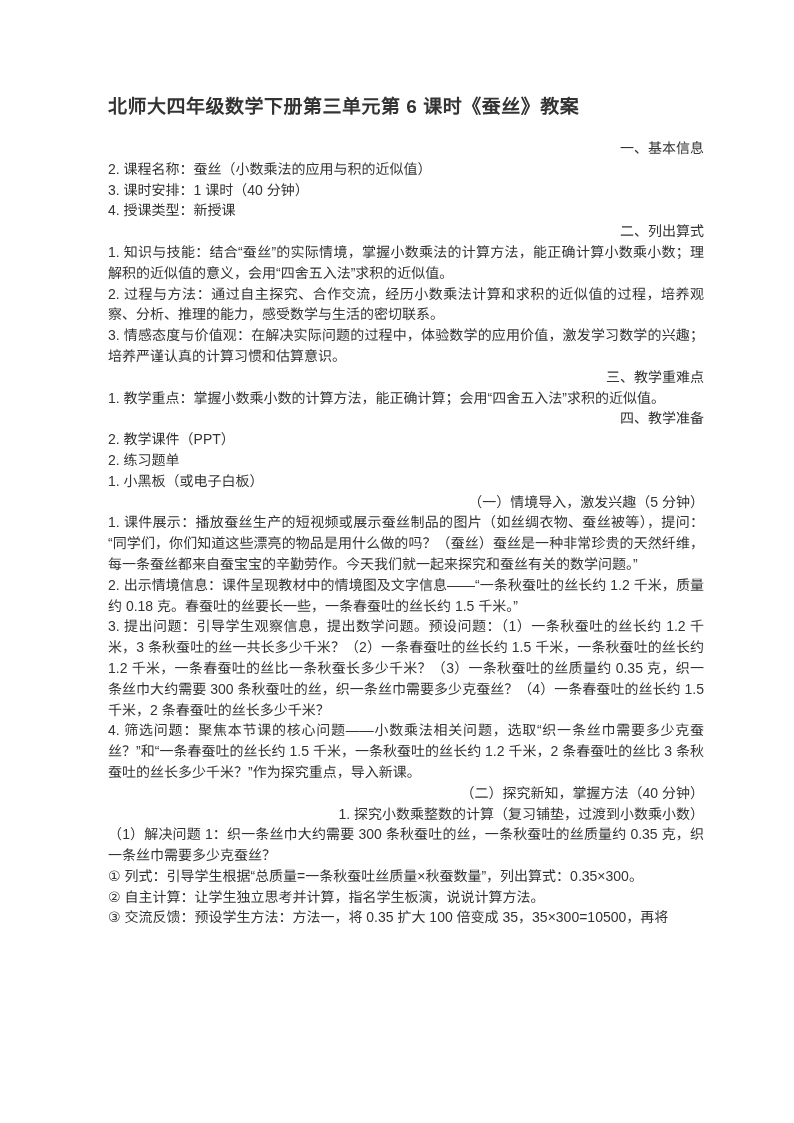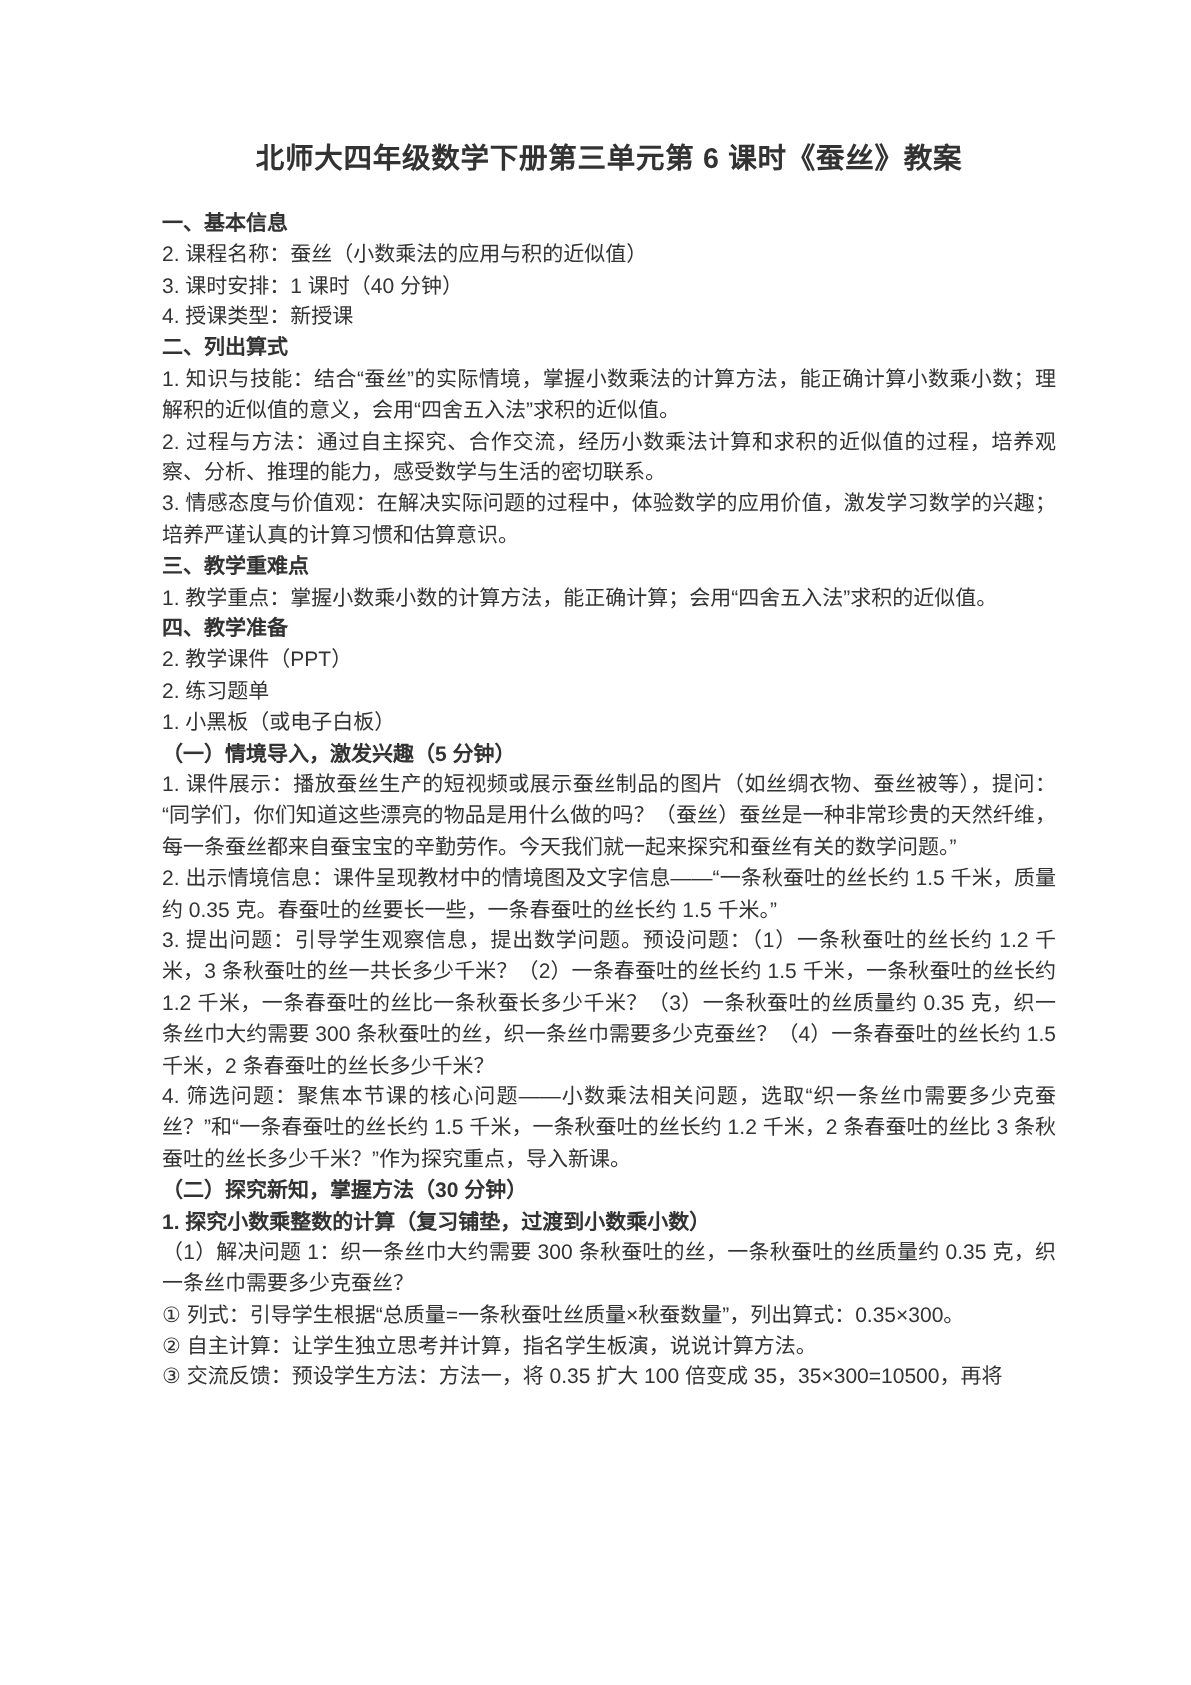--- a/index.html
+++ b/index.html
@@ -21,34 +21,34 @@
     padding: 92px 90px 40px 108px;
     overflow: hidden;
     font-family: "Liberation Sans", "DejaVu Sans", sans-serif;
     color: var(--text-color);
   }
   .doc-title {
     margin: 0 0 16px 0;
     font-size: 19px;
     font-weight: 700;
     line-height: 30px;
-    text-align: center;
+    text-align: left;
     letter-spacing: 0.5px;
   }
   .doc-body p.para {
     margin: 0;
     font-size: 14px;
     line-height: 20.8px;
     text-align: justify;
     text-justify: inter-character;
     word-break: break-all;
   }
   .doc-body p.para.heading {
-    font-weight: 700;
-    text-align: left;
+    font-weight: 400;
+    text-align: right;
   }
 </style>
 </head>
 <body>
 
 <div class="page">
   <h1 class="doc-title">北师大四年级数学下册第三单元第 6 课时《蚕丝》教案</h1>
   <div class="doc-body">
       <p class="para heading">一、基本信息</p>
       <p class="para">2. 课程名称：蚕丝（小数乘法的应用与积的近似值）</p>
@@ -59,23 +59,23 @@
       <p class="para">2. 过程与方法：通过自主探究、合作交流，经历小数乘法计算和求积的近似值的过程，培养观察、分析、推理的能力，感受数学与生活的密切联系。</p>
       <p class="para">3. 情感态度与价值观：在解决实际问题的过程中，体验数学的应用价值，激发学习数学的兴趣；培养严谨认真的计算习惯和估算意识。</p>
       <p class="para heading">三、教学重难点</p>
       <p class="para">1. 教学重点：掌握小数乘小数的计算方法，能正确计算；会用“四舍五入法”求积的近似值。</p>
       <p class="para heading">四、教学准备</p>
       <p class="para">2. 教学课件（PPT）</p>
       <p class="para">2. 练习题单</p>
       <p class="para">1. 小黑板（或电子白板）</p>
       <p class="para heading">（一）情境导入，激发兴趣（5 分钟）</p>
       <p class="para">1. 课件展示：播放蚕丝生产的短视频或展示蚕丝制品的图片（如丝绸衣物、蚕丝被等），提问：“同学们，你们知道这些漂亮的物品是用什么做的吗？（蚕丝）蚕丝是一种非常珍贵的天然纤维，每一条蚕丝都来自蚕宝宝的辛勤劳作。今天我们就一起来探究和蚕丝有关的数学问题。”</p>
-      <p class="para">2. 出示情境信息：课件呈现教材中的情境图及文字信息——“一条秋蚕吐的丝长约 1.5 千米，质量约 0.35 克。春蚕吐的丝要长一些，一条春蚕吐的丝长约 1.5 千米。”</p>
+      <p class="para">2. 出示情境信息：课件呈现教材中的情境图及文字信息——“一条秋蚕吐的丝长约 1.2 千米，质量约 0.18 克。春蚕吐的丝要长一些，一条春蚕吐的丝长约 1.5 千米。”</p>
       <p class="para">3. 提出问题：引导学生观察信息，提出数学问题。预设问题：（1）一条秋蚕吐的丝长约 1.2 千米，3 条秋蚕吐的丝一共长多少千米？（2）一条春蚕吐的丝长约 1.5 千米，一条秋蚕吐的丝长约 1.2 千米，一条春蚕吐的丝比一条秋蚕长多少千米？（3）一条秋蚕吐的丝质量约 0.35 克，织一条丝巾大约需要 300 条秋蚕吐的丝，织一条丝巾需要多少克蚕丝？（4）一条春蚕吐的丝长约 1.5 千米，2 条春蚕吐的丝长多少千米？</p>
       <p class="para">4. 筛选问题：聚焦本节课的核心问题——小数乘法相关问题，选取“织一条丝巾需要多少克蚕丝？”和“一条春蚕吐的丝长约 1.5 千米，一条秋蚕吐的丝长约 1.2 千米，2 条春蚕吐的丝比 3 条秋蚕吐的丝长多少千米？”作为探究重点，导入新课。</p>
-      <p class="para heading">（二）探究新知，掌握方法（30 分钟）</p>
+      <p class="para heading">（二）探究新知，掌握方法（40 分钟）</p>
       <p class="para heading">1. 探究小数乘整数的计算（复习铺垫，过渡到小数乘小数）</p>
       <p class="para">（1）解决问题 1：织一条丝巾大约需要 300 条秋蚕吐的丝，一条秋蚕吐的丝质量约 0.35 克，织一条丝巾需要多少克蚕丝？</p>
       <p class="para">① 列式：引导学生根据“总质量=一条秋蚕吐丝质量×秋蚕数量”，列出算式：0.35×300。</p>
       <p class="para">② 自主计算：让学生独立思考并计算，指名学生板演，说说计算方法。</p>
       <p class="para">③ 交流反馈：预设学生方法：方法一，将 0.35 扩大 100 倍变成 35，35×300=10500，再将</p>
     </div>
 </div>
 
 </body></html>

